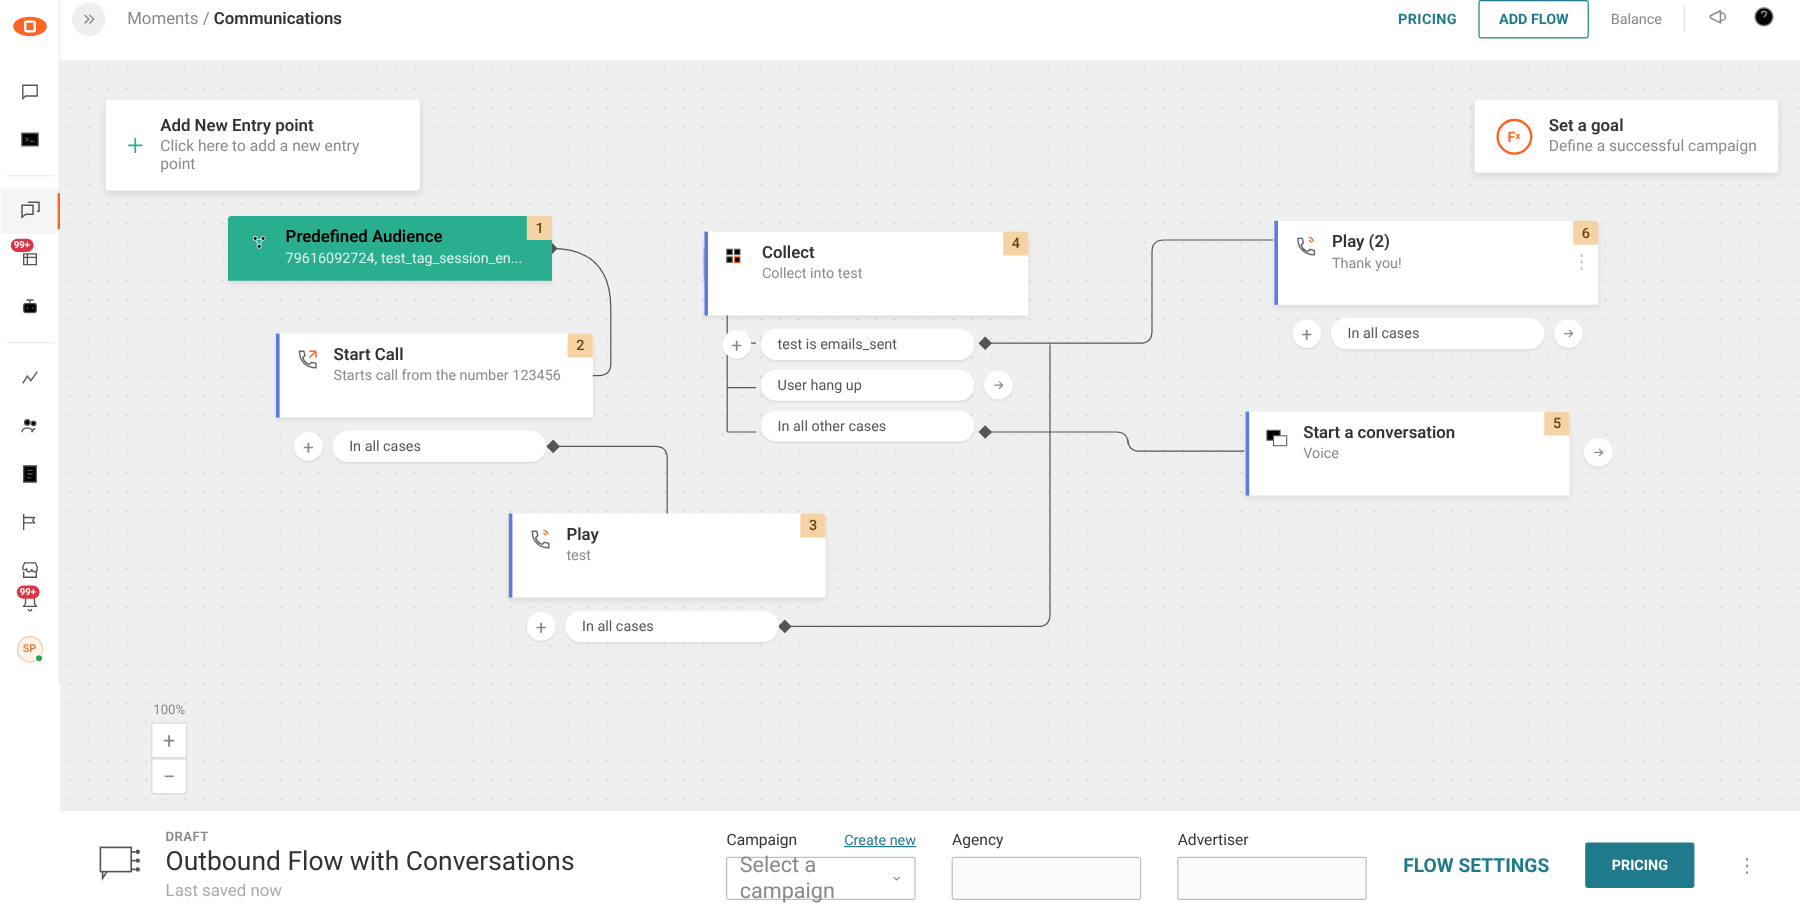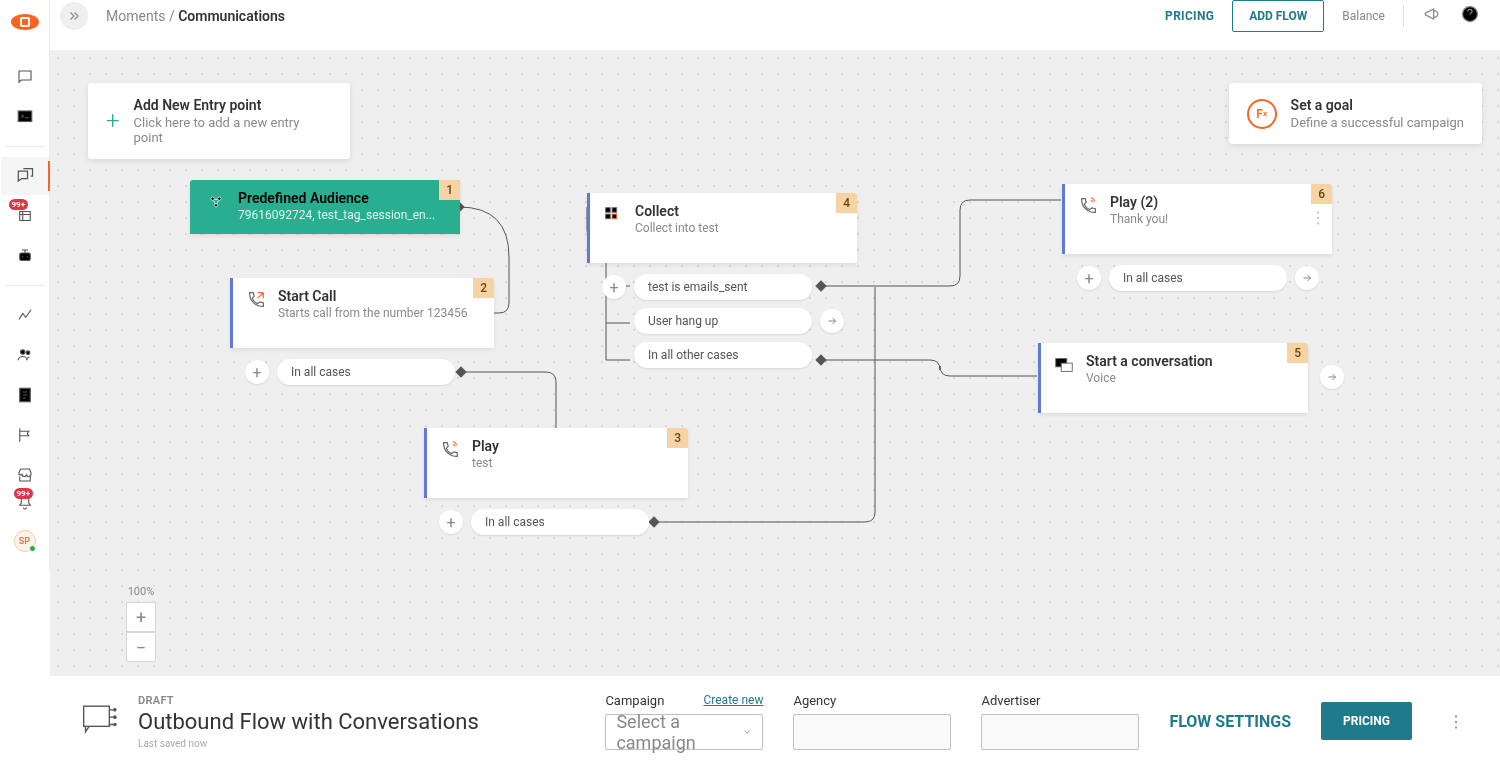--- a/index.html
+++ b/index.html
@@ -67,21 +67,21 @@
 .zoom-label { font-size: 11px; color: #888; margin-bottom: 4px; }
 .zoom-btn { width: 30px; height: 30px; background: #fff; border: 1px solid #d6d6d6; display:flex;align-items:center;justify-content:center; color:#888; cursor:pointer; font-size:18px; }
 .zoom-btn:first-of-type { border-radius: 3px 3px 0 0; border-bottom:none; }
 .zoom-btn:last-of-type { border-radius: 0 0 3px 3px; }
 
 
 .bottombar { position: absolute; left: 50px; right: 0; bottom: 0; height: 90px; background: #fff; display: flex; align-items: center; padding: 0 30px; }
 .flow-icon { width: 40px; color: #555; margin-right:18px; }
 .status-tag { font-size: 11px; color: #888; font-weight:600; letter-spacing:.3px; }
 .flow-name { font-size: 22px; color: #333; margin-top: 2px; }
-.last-saved { font-size: 10px; color: #aaa; margin-top: 4px; }
+.last-saved { font-size: 14px; color: #aaa; margin-top: 4px; }
 .bottom-fields { margin-left: auto; display:flex; align-items:flex-start; gap: 30px; }
 .field-lbl { font-size: 13px; color: #333; margin-bottom: 6px; display:flex; justify-content:space-between; align-items:center; }
 .create-new { font-size: 12px; color: #1f7a8c; text-decoration: underline; cursor:pointer; }
 .sel { height: 36px; width: 158px; border: 1px solid #bfbfbf; display:flex; align-items:center; padding: 0 10px; font-size: 18px; color: #888; justify-content:space-between; border-radius:2px; }
 .inp { height: 36px; width: 158px; border: 1px solid #bfbfbf; background:#fafafa; border-radius:2px; }
 .link-flowset { color: #1f7a8c; font-size: 16px; font-weight:700; cursor:pointer; align-self:center; }
 .btn-validate { background: #1f7a8c; color: #fff; border: none; padding: 12px 22px; font-size: 12px; font-weight:700; cursor:pointer; border-radius:2px; align-self:center; }
 .more-dots { align-self:center; color:#888; cursor:pointer; padding: 6px; }
 
 svg path { fill: none; }

